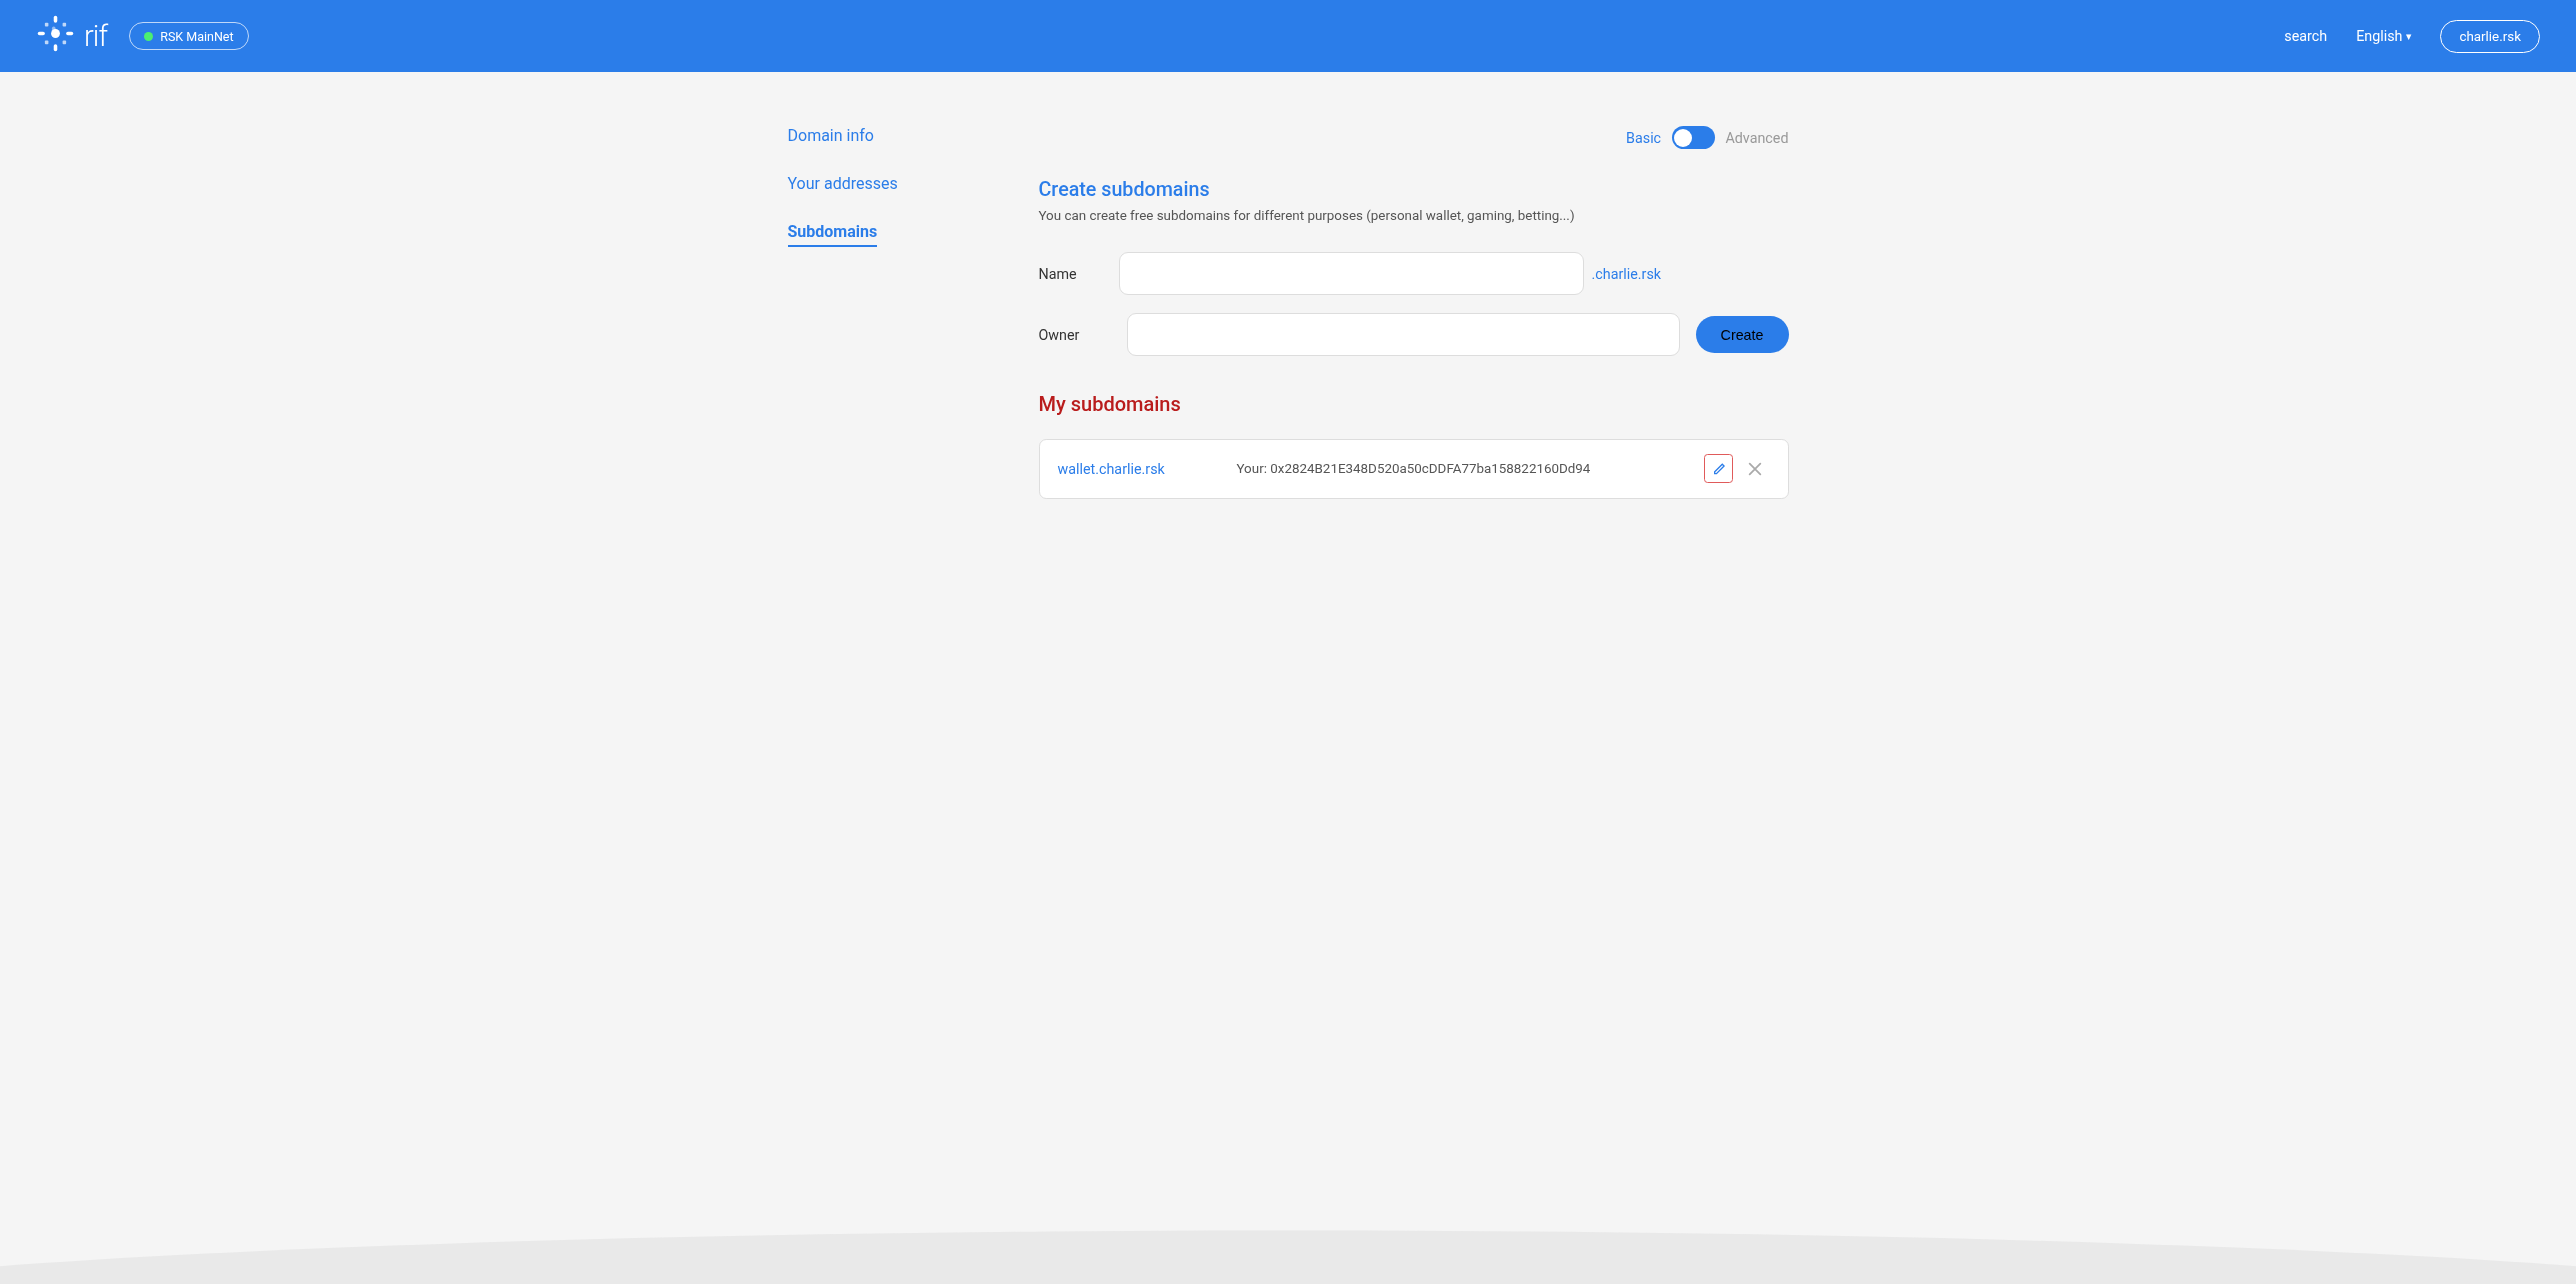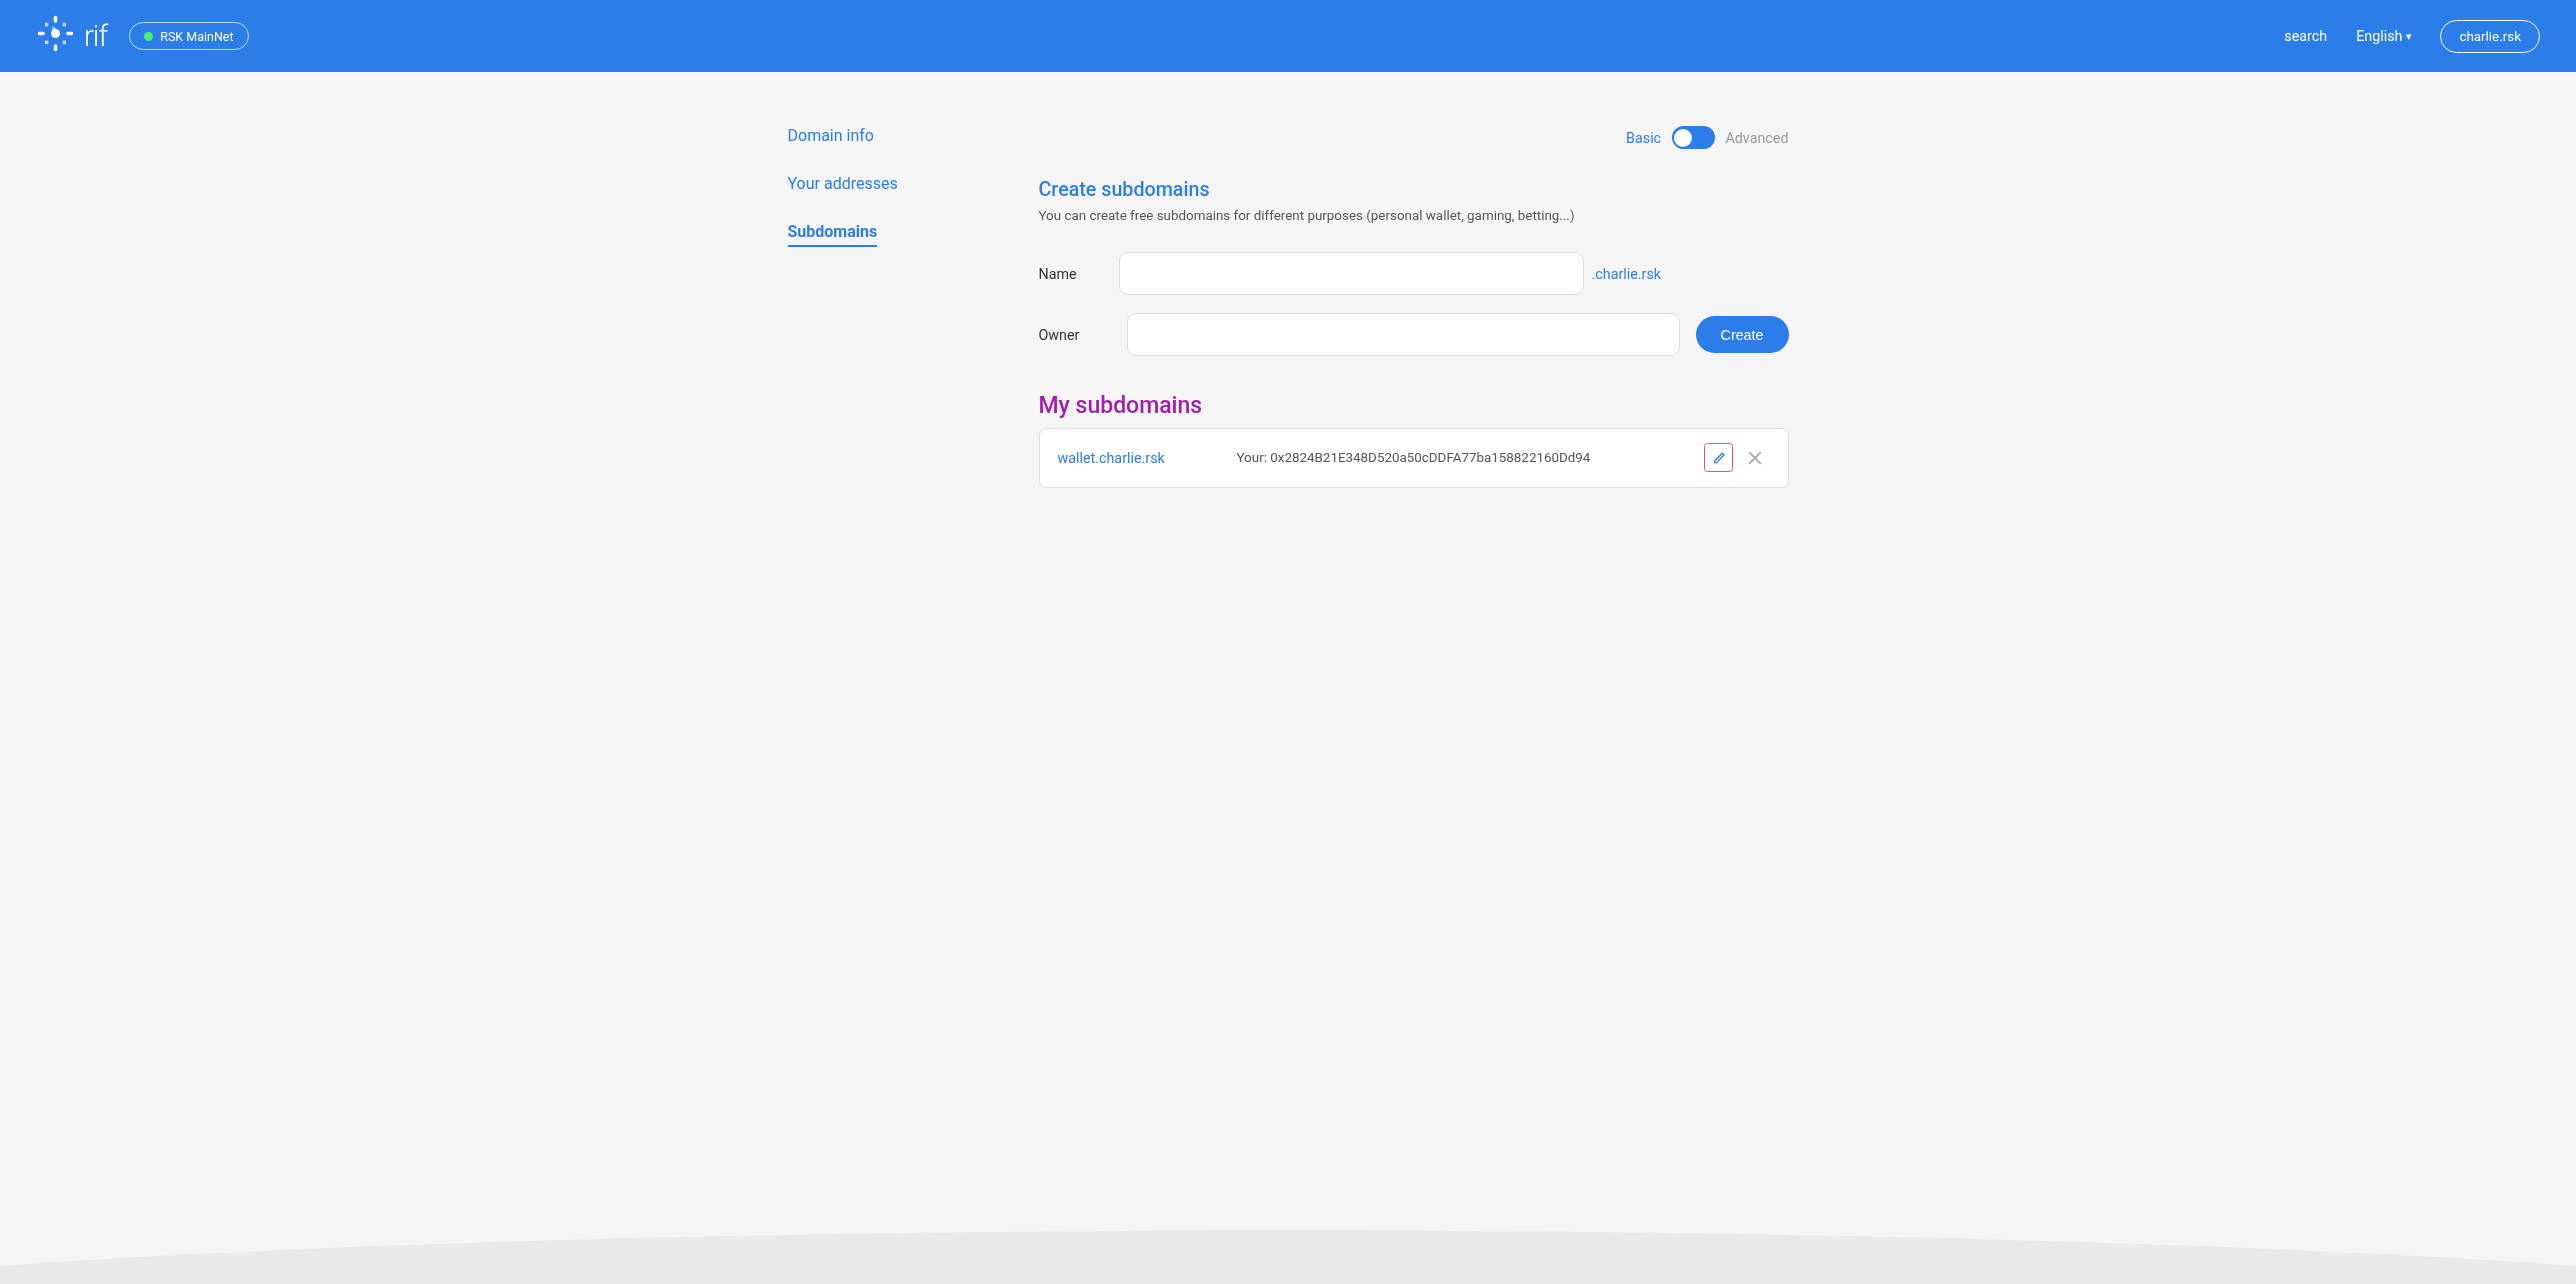--- a/index.html
+++ b/index.html
@@ -134,31 +134,31 @@
       height: 43px;
       border: 1.3px solid #ddd;
       border-radius: 9px;
       padding: 0 14.3px;
       font-size: 13.4px;
       outline: none;
       max-width: 572px;
     }
     .create-btn {
       background: #2b7de9;
-      color: #ffffff;
+      color: #000000;
       border: none;
       border-radius: 21.5px;
       padding: 10.7px 25px;
       font-size: 14.3px;
       cursor: pointer;
       font-weight: 500;
     }
 
     
-    .subdomains-title { font-size: 23px; color: #a21caf; font-weight: 500; margin-bottom: 9px; }
+    .subdomains-title { font-size: 20px; color: #b91c1c; font-weight: 500; margin-bottom: 23px; }
     .subdomain-item {
       border: 1.3px solid #ddd;
       border-radius: 7.2px;
       padding: 14.3px 18px;
       display: flex;
       align-items: center;
       background: white;
     }
     .subdomain-name { color: #2b7de9; font-size: 14.3px; width: 179px; }
     .subdomain-owner { color: #555; font-size: 13.4px; flex: 1; }

